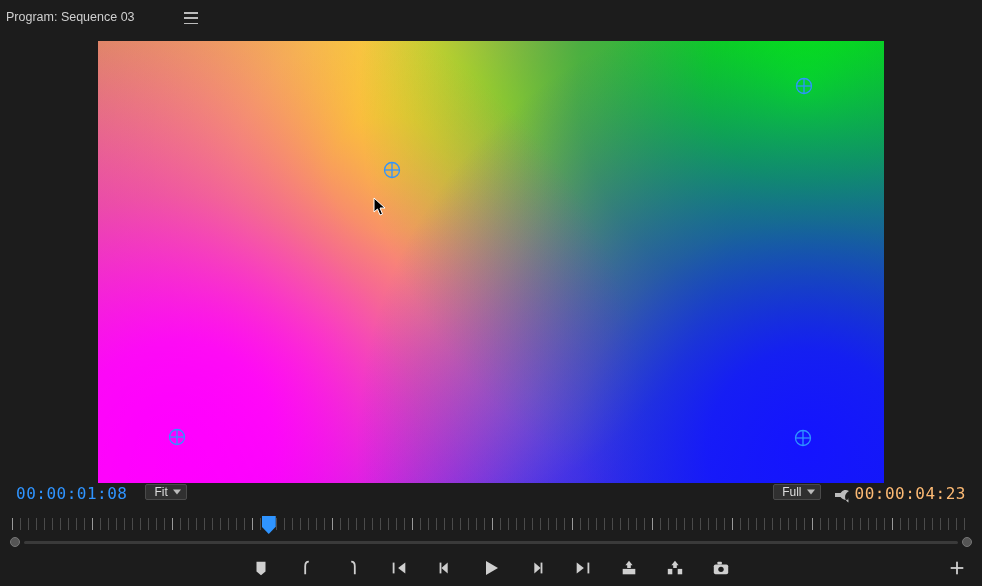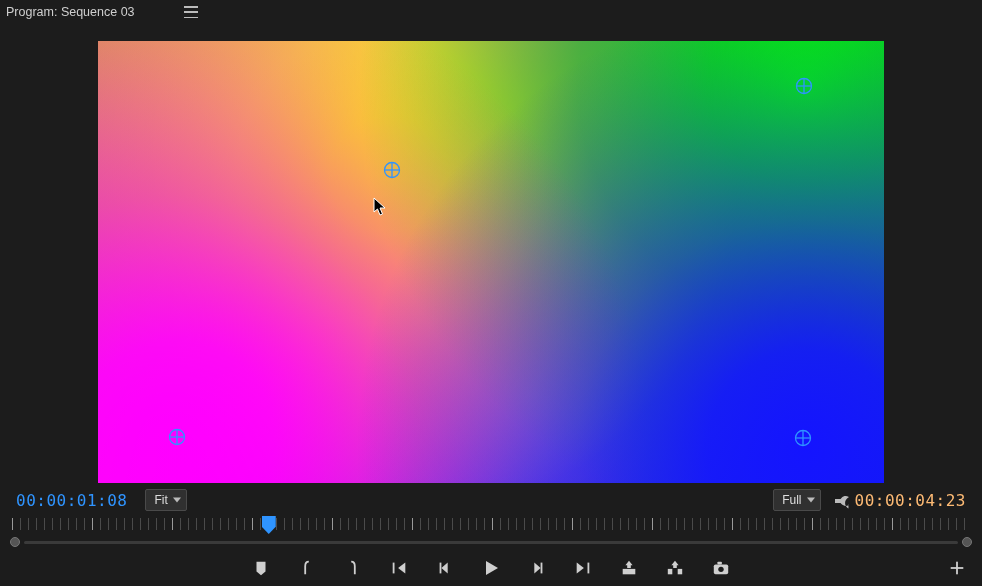--- a/index.html
+++ b/index.html
@@ -8,21 +8,21 @@
     height: 586px;
     background: #1c1c1c;
     font-family: "Segoe UI", Arial, sans-serif;
     color: #d8d8d8;
     overflow: hidden;
     position: relative;
   }
   .header {
     height: 24px;
     display: flex;
-    align-items: center;
+    align-items: flex-end;
     padding: 0 6px;
     font-size: 12.5px;
     color: #cfcfcf;
     gap: 39px;
   }
   .header .title { margin-right: 10px; }
   .hamburger {
     width: 14px; height: 12px;
     display: inline-flex; flex-direction: column; justify-content: space-between;
     cursor: pointer;
@@ -74,29 +74,28 @@
   }
   .target svg { display:block; }
   .cursor-arrow {
     position:absolute;
     width:14px; height:20px;
     pointer-events:none;
   }
   .info-bar {
     height: 32px;
     display:flex;
-    align-items:center;
     padding: 0 16px;
     font-size: 15px;
   }
   .tc-current { color:#2f94ff; font-family: "Lucida Console", monospace; font-size:16px; letter-spacing:0.5px;}
   .tc-duration { color:#fdba74; font-family: "Lucida Console", monospace; font-size:16px; letter-spacing:0.5px; margin-left:auto;}
   .dd {
     display:inline-flex; align-items:center;
-    height:22px;
+    height:16px;
     background:#303030;
     border:1px solid #4a4a4a;
     border-radius:2px;
     padding:0 18px 0 8px;
     font-size:12px;
     color:#ddd;
     position:relative;
     cursor:pointer;
     margin-left:18px;
   }

